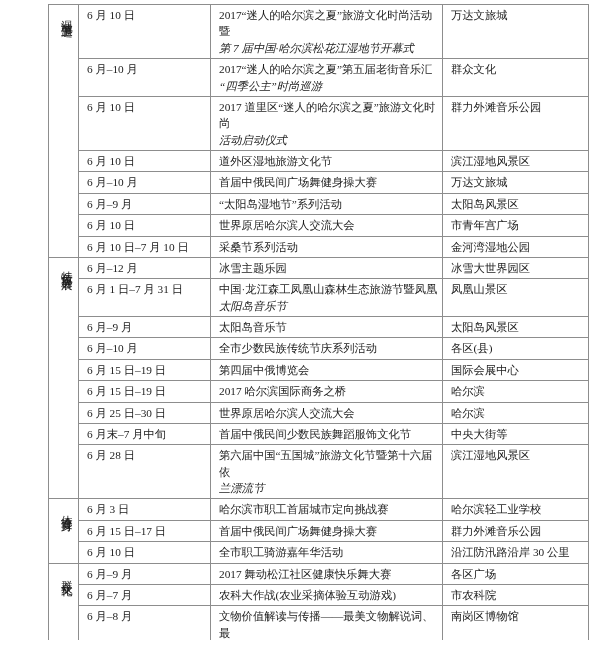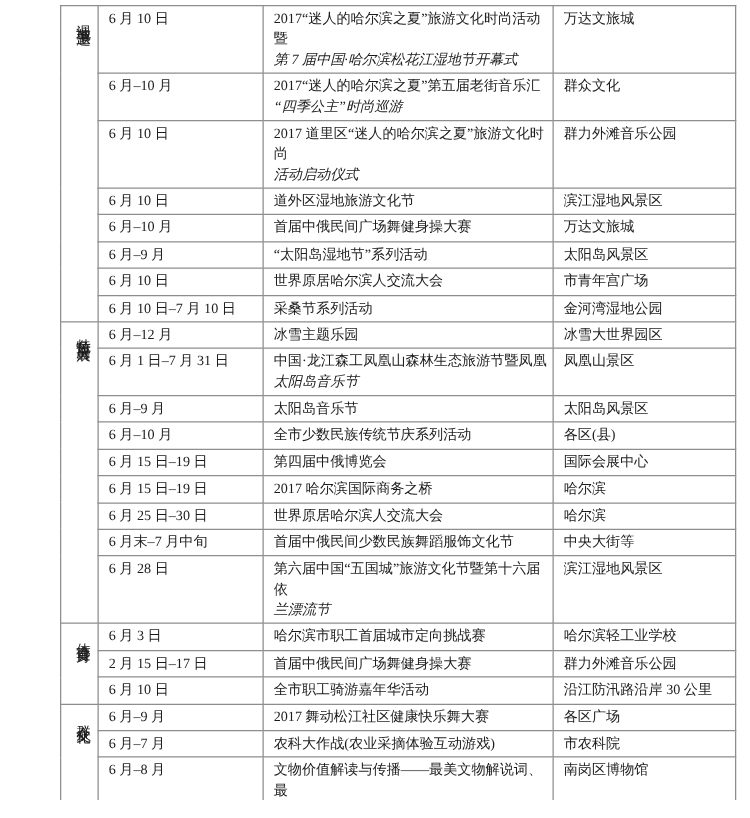--- a/index.html
+++ b/index.html
@@ -172,21 +172,21 @@
           <td class="name"><span class="line1">第六届中国“五国城”旅游文化节暨第十六届依</span><span class="line2">兰漂流节</span></td>
           <td class="place">滨江湿地风景区</td>
         </tr>
         <tr class="section-start">
           <td class="cat" rowspan="3"><span class="vtext">体育健身</span></td>
           <td class="date">6 月 3 日</td>
           <td class="name"><span class="line1">哈尔滨市职工首届城市定向挑战赛</span></td>
           <td class="place">哈尔滨轻工业学校</td>
         </tr>
         <tr>
-          <td class="date">2 月 15 日–17 日</td>
+          <td class="date">6 月 15 日–17 日</td>
           <td class="name"><span class="line1">首届中俄民间广场舞健身操大赛</span></td>
           <td class="place">群力外滩音乐公园</td>
         </tr>
         <tr>
           <td class="date">6 月 10 日</td>
           <td class="name"><span class="line1">全市职工骑游嘉年华活动</span></td>
           <td class="place">沿江防汛路沿岸 30 公里</td>
         </tr>
         <tr class="section-start">
           <td class="cat" rowspan="10"><span class="vtext">群众文化</span></td>

